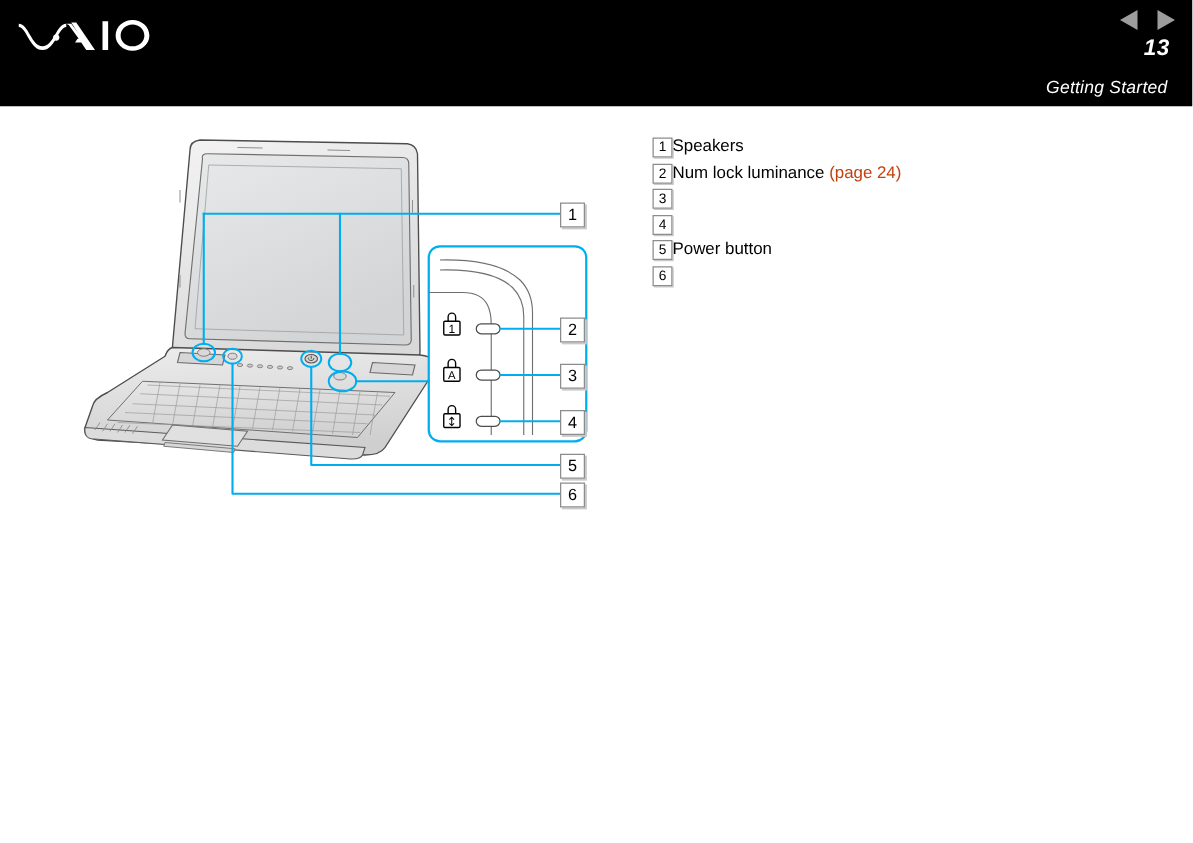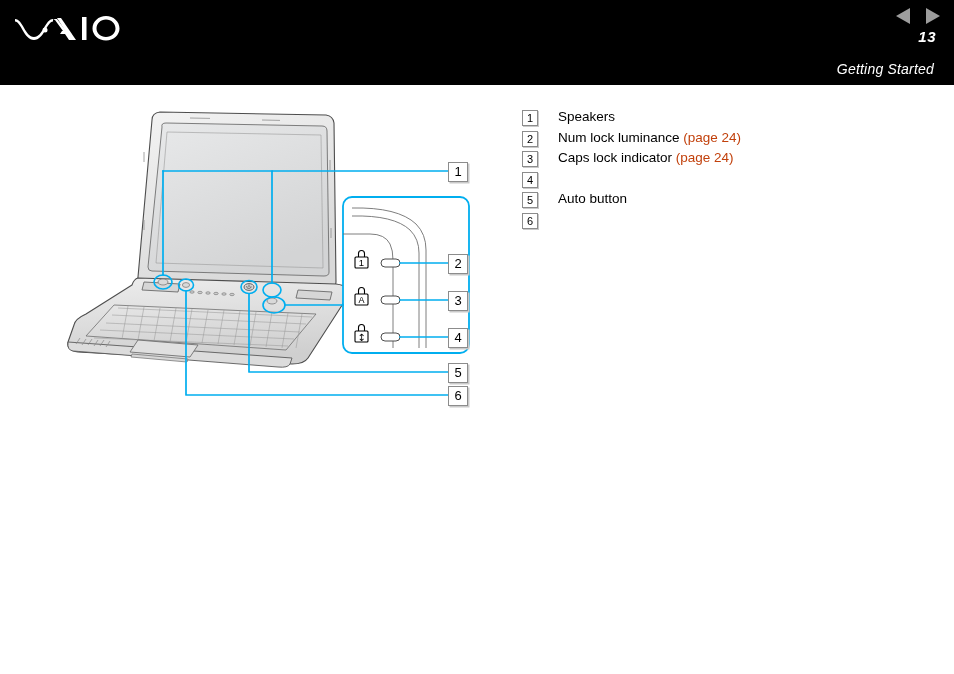--- a/index.html
+++ b/index.html
@@ -48,21 +48,21 @@
   }
   .nav-arrow.next {
     border-top: 8px solid transparent;
     border-bottom: 8px solid transparent;
     border-left: 14px solid #9d9d9d;
   }
   #page-number {
     position: absolute;
     right: 18px; top: 28px;
     color: #ffffff;
-    font-size: 15px;
+    font-size: 18px;
     font-style: italic;
     font-weight: bold;
     letter-spacing: 0.5px;
   }
   #section-title {
     position: absolute;
     right: 20px; top: 61px;
     color: #ffffff;
     font-size: 14px;
     font-style: italic;
@@ -89,21 +89,21 @@
     border: 1px solid #8c8c8c;
     box-shadow: 1px 1px 0 0 #c9c9c9;
     background: #ffffff;
     color: #000000;
     font-size: 11px;
     line-height: 14px;
     text-align: center;
     font-weight: normal;
   }
   .legend-text {
-    margin-left: 20px;
+    margin-left: 0;
     font-size: 13.5px;
     line-height: 18px;
     color: #000000;
     white-space: nowrap;
   }
   .legend-link {
     color: #c2410c;
     cursor: pointer;
   }
 
@@ -363,28 +363,27 @@
     <span class="legend-text"><span>Speakers</span></span>
   </div>
 
   <div class="legend-item">
     <span class="num-box">2</span>
     <span class="legend-text"><span>Num lock luminance</span> <span class="legend-link">(page 24)</span></span>
   </div>
 
   <div class="legend-item">
     <span class="num-box">3</span>
-    <span class="legend-text"><span>Caps lock indicator</span> <span class="legend-link">(page 24)</span></span>
   </div>
 
   <div class="legend-item">
     <span class="num-box">4</span>
   </div>
 
   <div class="legend-item">
     <span class="num-box">5</span>
-    <span class="legend-text"><span>Auto button</span></span>
+    <span class="legend-text"><span>Power button</span></span>
   </div>
 
   <div class="legend-item">
     <span class="num-box">6</span>
   </div>
 </div>
 
 </body></html>

